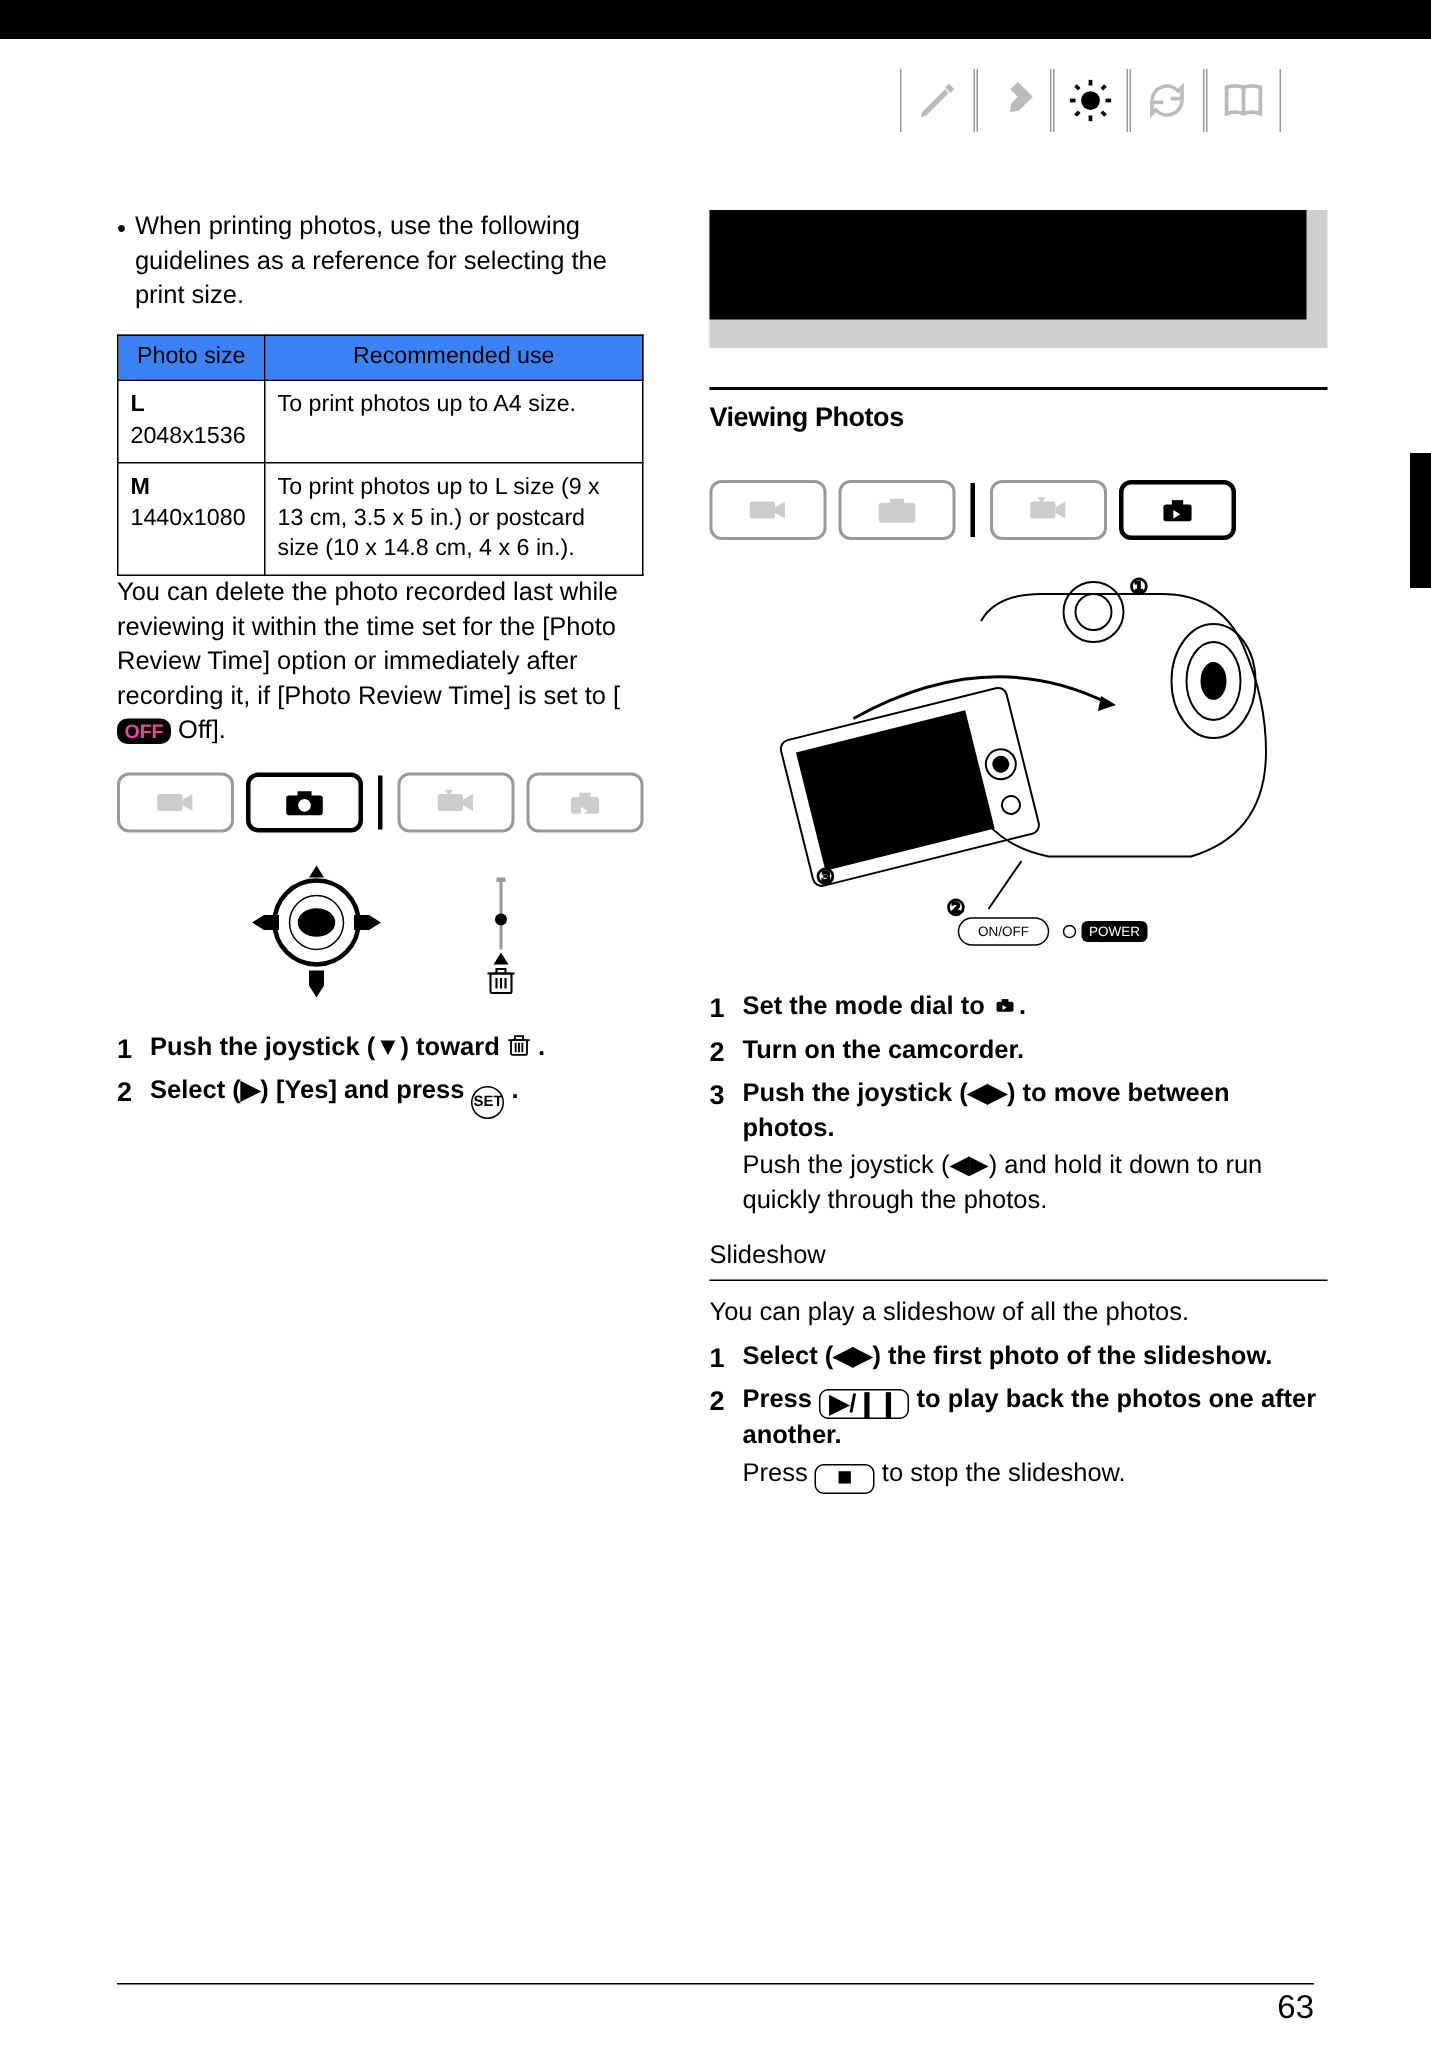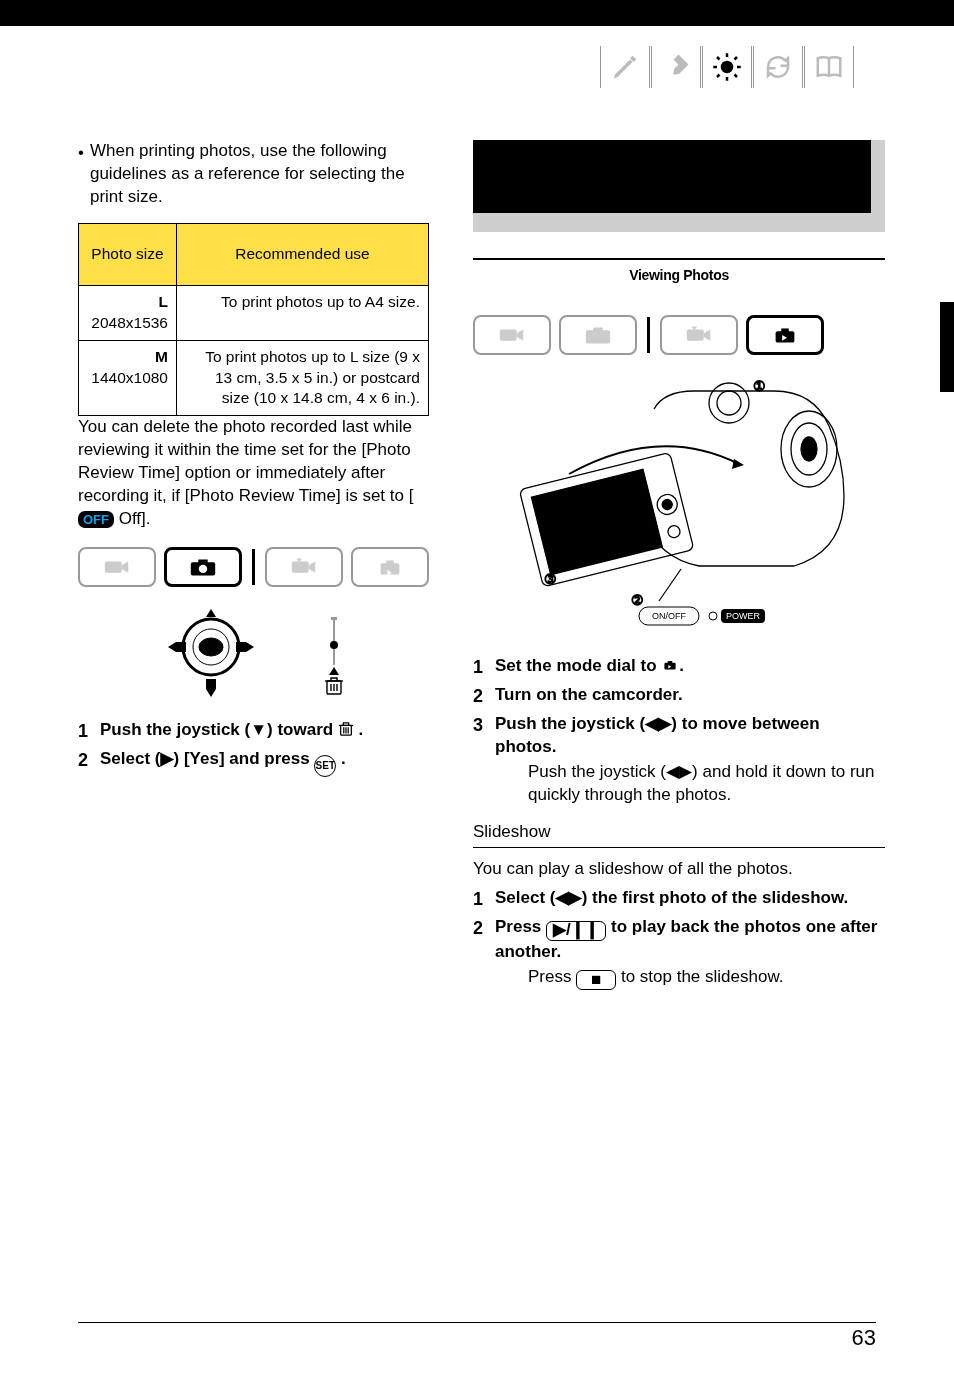--- a/index.html
+++ b/index.html
@@ -47,45 +47,43 @@
   }
   .col { flex: 1; font-size: 17px; line-height: 1.35; }
   .bullet-para { display: flex; gap: 6px; margin-bottom: 14px; }
   .bullet-para .dot { padding-top: 2px; }
   table.phototable {
     width: 100%;
     border-collapse: collapse;
     font-size: 15.5px;
   }
   table.phototable th {
-    background: #fde047;
+    background: #3b82f6;
     font-weight: normal;
-    padding: 20px 8px;
+    padding: 4px 8px;
     border: 1px solid #000;
     text-align: center;
     font-family: "Arial Narrow", Arial, sans-serif;
   }
   table.phototable td {
     border: 1px solid #000;
     padding: 6px 8px;
     vertical-align: top;
     font-family: "Arial Narrow", Arial, sans-serif;
-    text-align: right;
   }
   table.phototable td .sizecode { font-weight: bold; }
   h2.subsection {
-    font-size: 14px;
+    font-size: 18px;
     font-weight: bold;
     border-top: 2px solid #000;
     padding-top: 6px;
     margin-top: 46px;
     margin-bottom: 30px;
     font-family: "Arial Narrow", Arial, sans-serif;
     letter-spacing: -0.3px;
-    text-align: center;
   }
   .mode-row {
     display: flex;
     gap: 8px;
     margin: 16px 0 14px 0;
     align-items: center;
   }
   .mode-row .big-sep {
     width: 3px; height: 36px; background: #000; margin: 0 2px;
   }
@@ -106,21 +104,21 @@
   }
   .steps-list { list-style: none; counter-reset: step; }
   .steps-list > li { position: relative; padding-left: 22px; margin-bottom: 6px; }
   .steps-list > li::before {
     counter-increment: step;
     content: counter(step);
     position: absolute; left: 0; top: 0;
     font-weight: bold; font-size: 18px;
   }
   .steps-list .headline { font-weight: bold; font-size: 17px; }
-  .steps-list .subtext { font-weight: normal; margin-top: 2px; margin-left: 33px; }
+  .steps-list .subtext { font-weight: normal; margin-top: 2px; }
   .section-banner {
     background: #cfcfcf;
     height: 92px;
     padding: 14px 14px 0 14px;
     position: relative;
     margin-bottom: 26px;
   }
   .section-banner .title {
     font-size: 24px; font-weight: bold; color: #000;
     font-family: "Arial Narrow", Arial, sans-serif;
@@ -138,21 +136,21 @@
     margin: 14px 0 16px 0;
   }
   h3.small-sub {
     font-size: 17px; font-weight: normal;
     border-bottom: 1px solid #000;
     padding-bottom: 4px; margin: 14px 0 10px 0;
     font-family: "Arial Narrow", Arial, sans-serif;
   }
   .off-pill {
     display: inline-flex; align-items: center; justify-content: center;
-    background: #000; color: #0ea5e9; font-weight: bold;
+    background: #000; color: #ec4899; font-weight: bold;
     border-radius: 7px; padding: 0 5px; font-size: 13px; line-height: 17px;
   }
   .key-btn {
     display: inline-flex; align-items: center; justify-content: center;
     border: 1.5px solid #000; border-radius: 6px;
     min-width: 40px; height: 20px; padding: 0 6px;
     vertical-align: -3px;
   }
   .set-circ {
     display: inline-flex; align-items: center; justify-content: center;

